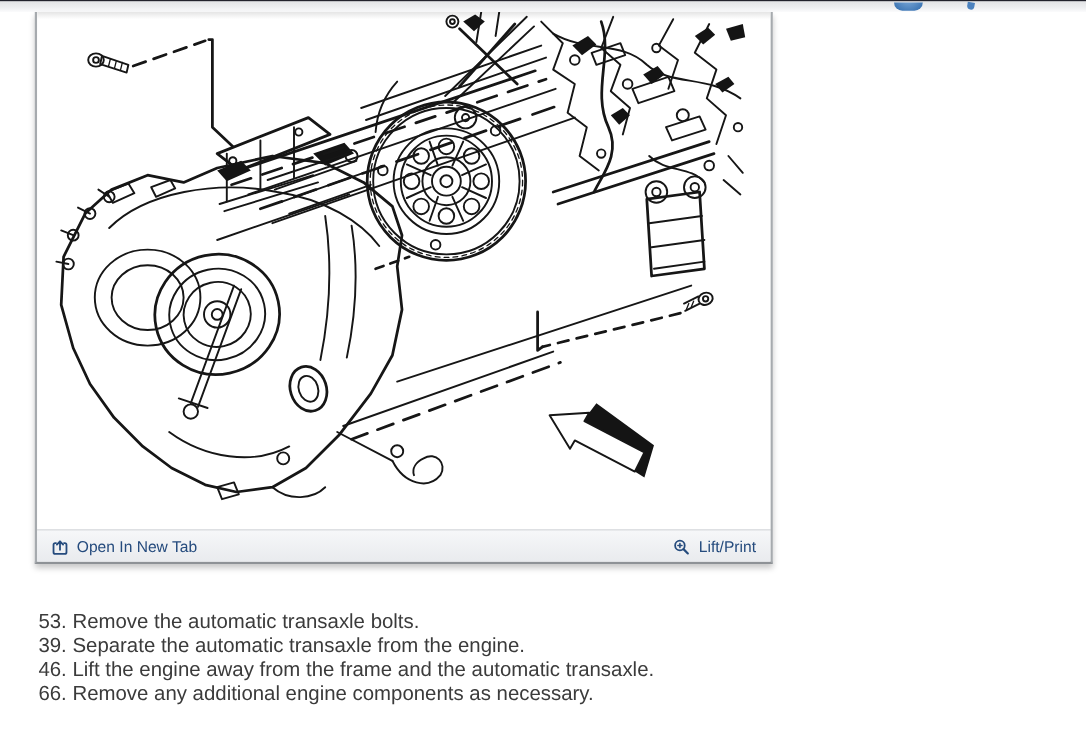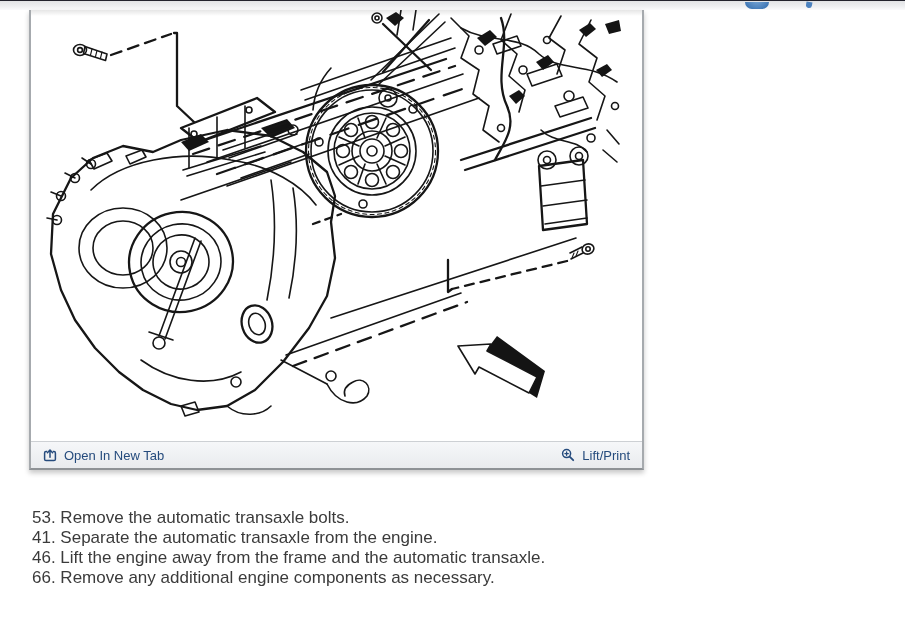--- a/index.html
+++ b/index.html
@@ -32,21 +32,21 @@
   .img-area:before{
     content:"";position:absolute;left:0;top:0;right:0;height:6px;z-index:2;
     background:linear-gradient(rgba(0,0,0,.10),rgba(0,0,0,0));pointer-events:none;
   }
   .panel-footer{
     height:26px;border-top:1px solid #cdd0d4;
     background:linear-gradient(#f6f7f9,#e9ebee);
     display:flex;justify-content:space-between;align-items:center;
     padding:0 12px;font-size:13px;
   }
-  .panel-link{display:flex;align-items:flex-start;gap:7px;color:#254b7d;cursor:pointer;white-space:nowrap}
+  .panel-link{display:flex;align-items:flex-end;gap:7px;color:#254b7d;cursor:pointer;white-space:nowrap}
   .panel-link svg{display:block}
   
   .steps{
     position:absolute;left:32px;top:508px;width:600px;
     font-size:17px;line-height:20px;color:#3b3b3b;
   }
   
   .diagram path,.diagram line,.diagram circle,.diagram ellipse,.diagram polyline{
     stroke:#161616;fill:none;stroke-width:1.6;stroke-linecap:round;stroke-linejoin:round;
   }
@@ -255,16 +255,16 @@
         <path d="M5.6,3.9 L5.6,7.3 M3.9,5.6 L7.3,5.6" stroke="#254b7d" stroke-width="1.3" stroke-linecap="round"></path>
         <path d="M8.6,8.6 L12.2,12.2" stroke="#254b7d" stroke-width="1.8" stroke-linecap="round"></path>
       </svg>
       <span>Lift/Print</span>
     </a>
   </div>
 </div>
 
 <div class="steps">
   <div>53. Remove the automatic transaxle bolts.</div>
-  <div>41. Separate the automatic transaxle from the engine.</div>
+  <div>39. Separate the automatic transaxle from the engine.</div>
   <div>46. Lift the engine away from the frame and the automatic transaxle.</div>
   <div>66. Remove any additional engine components as necessary.</div>
 </div>
 
 </body></html>

